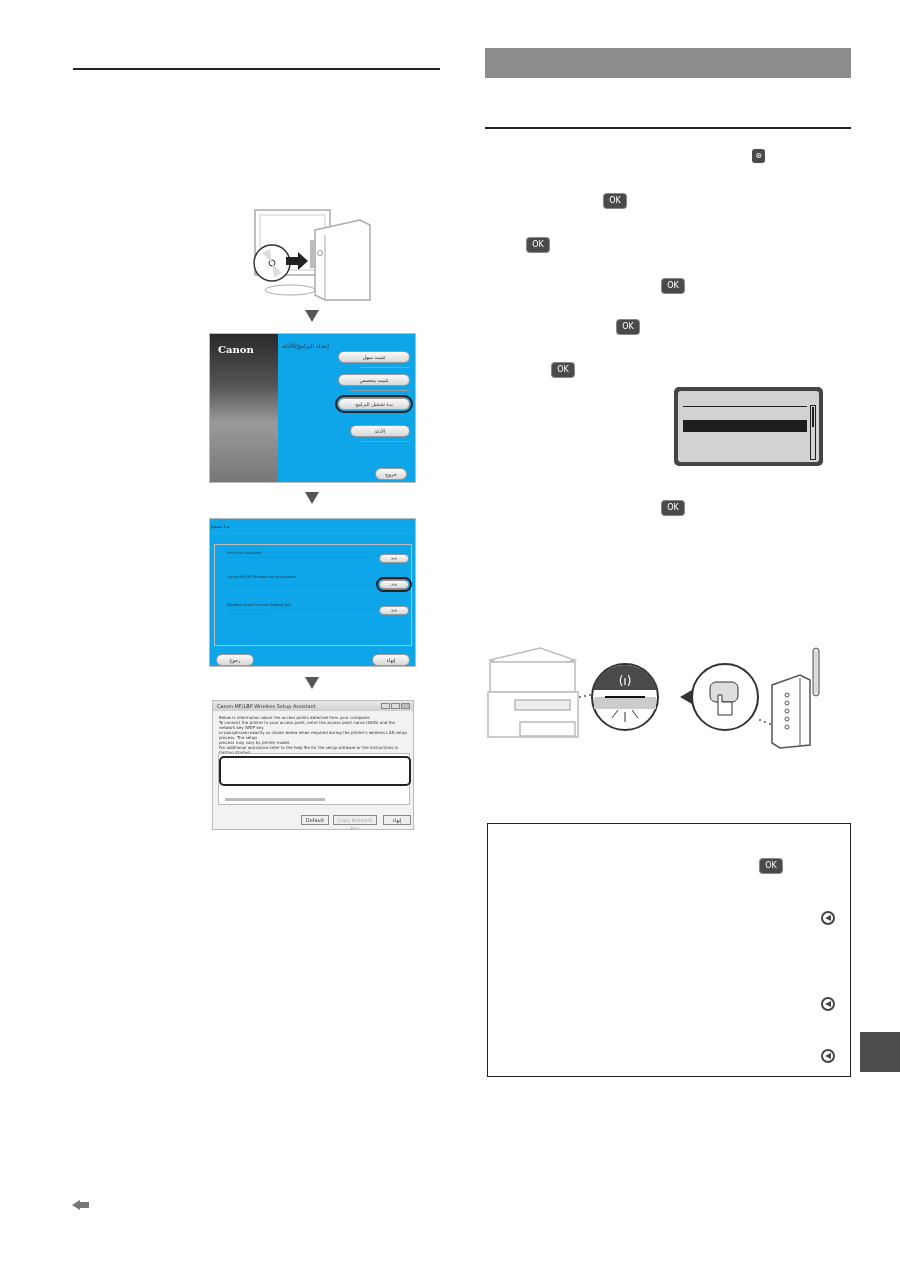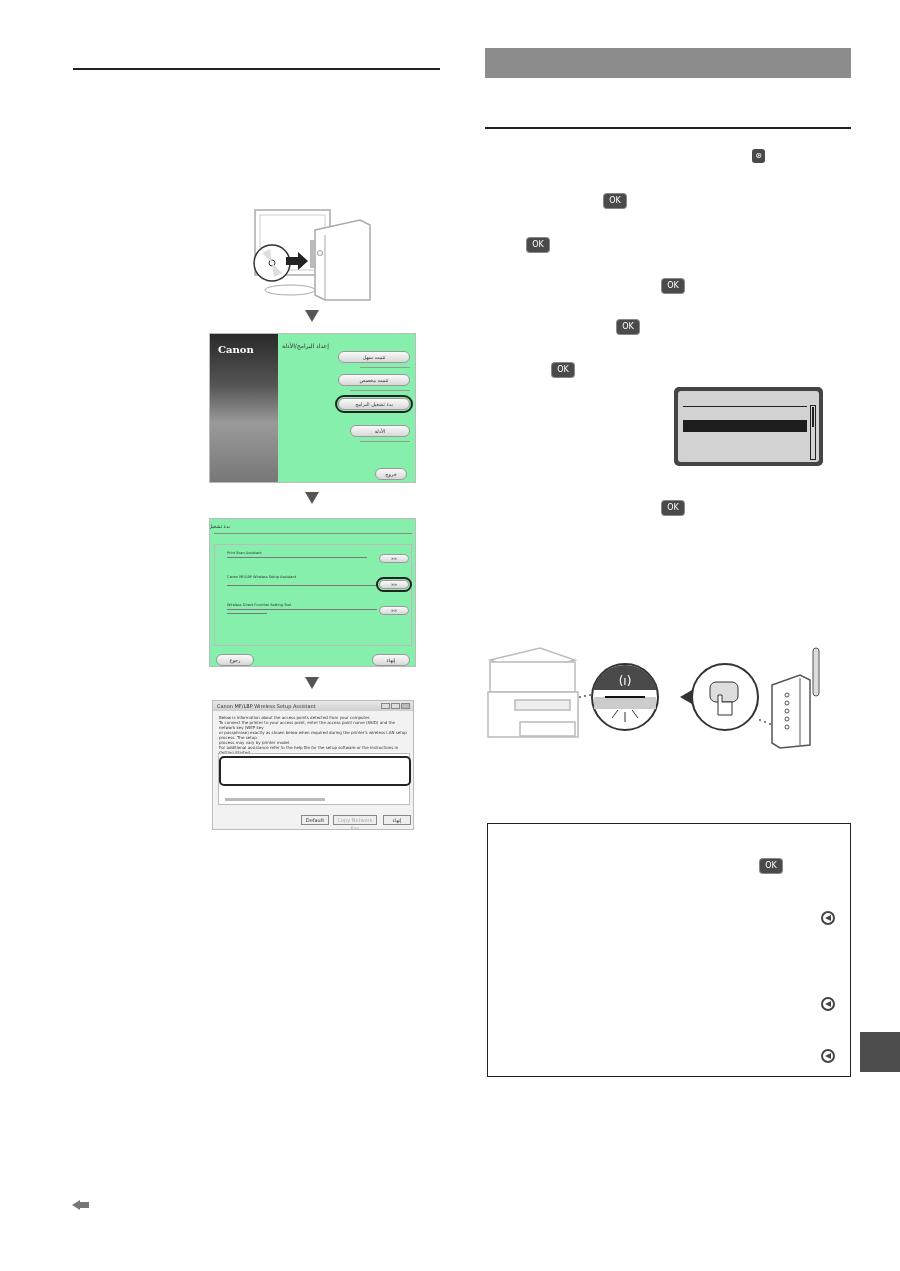--- a/index.html
+++ b/index.html
@@ -30,21 +30,21 @@
     border-right: 6px solid #444;
   }
 
   .down-arrow {
     position: absolute; width: 0; height: 0;
     border-left: 7px solid transparent; border-right: 7px solid transparent;
     border-top: 12px solid #555;
   }
 
   
-  .shot { position: absolute; background: #86efac; border: 1px solid #bbb; overflow: hidden; }
+  .shot { position: absolute; background: #0ea5e9; border: 1px solid #bbb; overflow: hidden; }
   .splash-side {
     position: absolute; left: 0; top: 0; width: 68px; height: 100%;
     background: linear-gradient(180deg, #2a2a2a 0%, #555 35%, #9a9a9a 60%, #777 100%);
   }
   .splash-logo { position: absolute; left: 8px; top: 10px; color: #fff; font-family: "DejaVu Serif", serif; font-weight: bold; font-size: 10px; }
   .pill {
     position: absolute; height: 12px; border: 1px solid #999; border-radius: 7px;
     background: linear-gradient(#fafafa, #d8d8d8); font-size: 5px; line-height: 10px; text-align: center; color: #333;
   }
   .pill.hl { outline: 2px solid #222; outline-offset: 1px; border-radius: 6px; }

